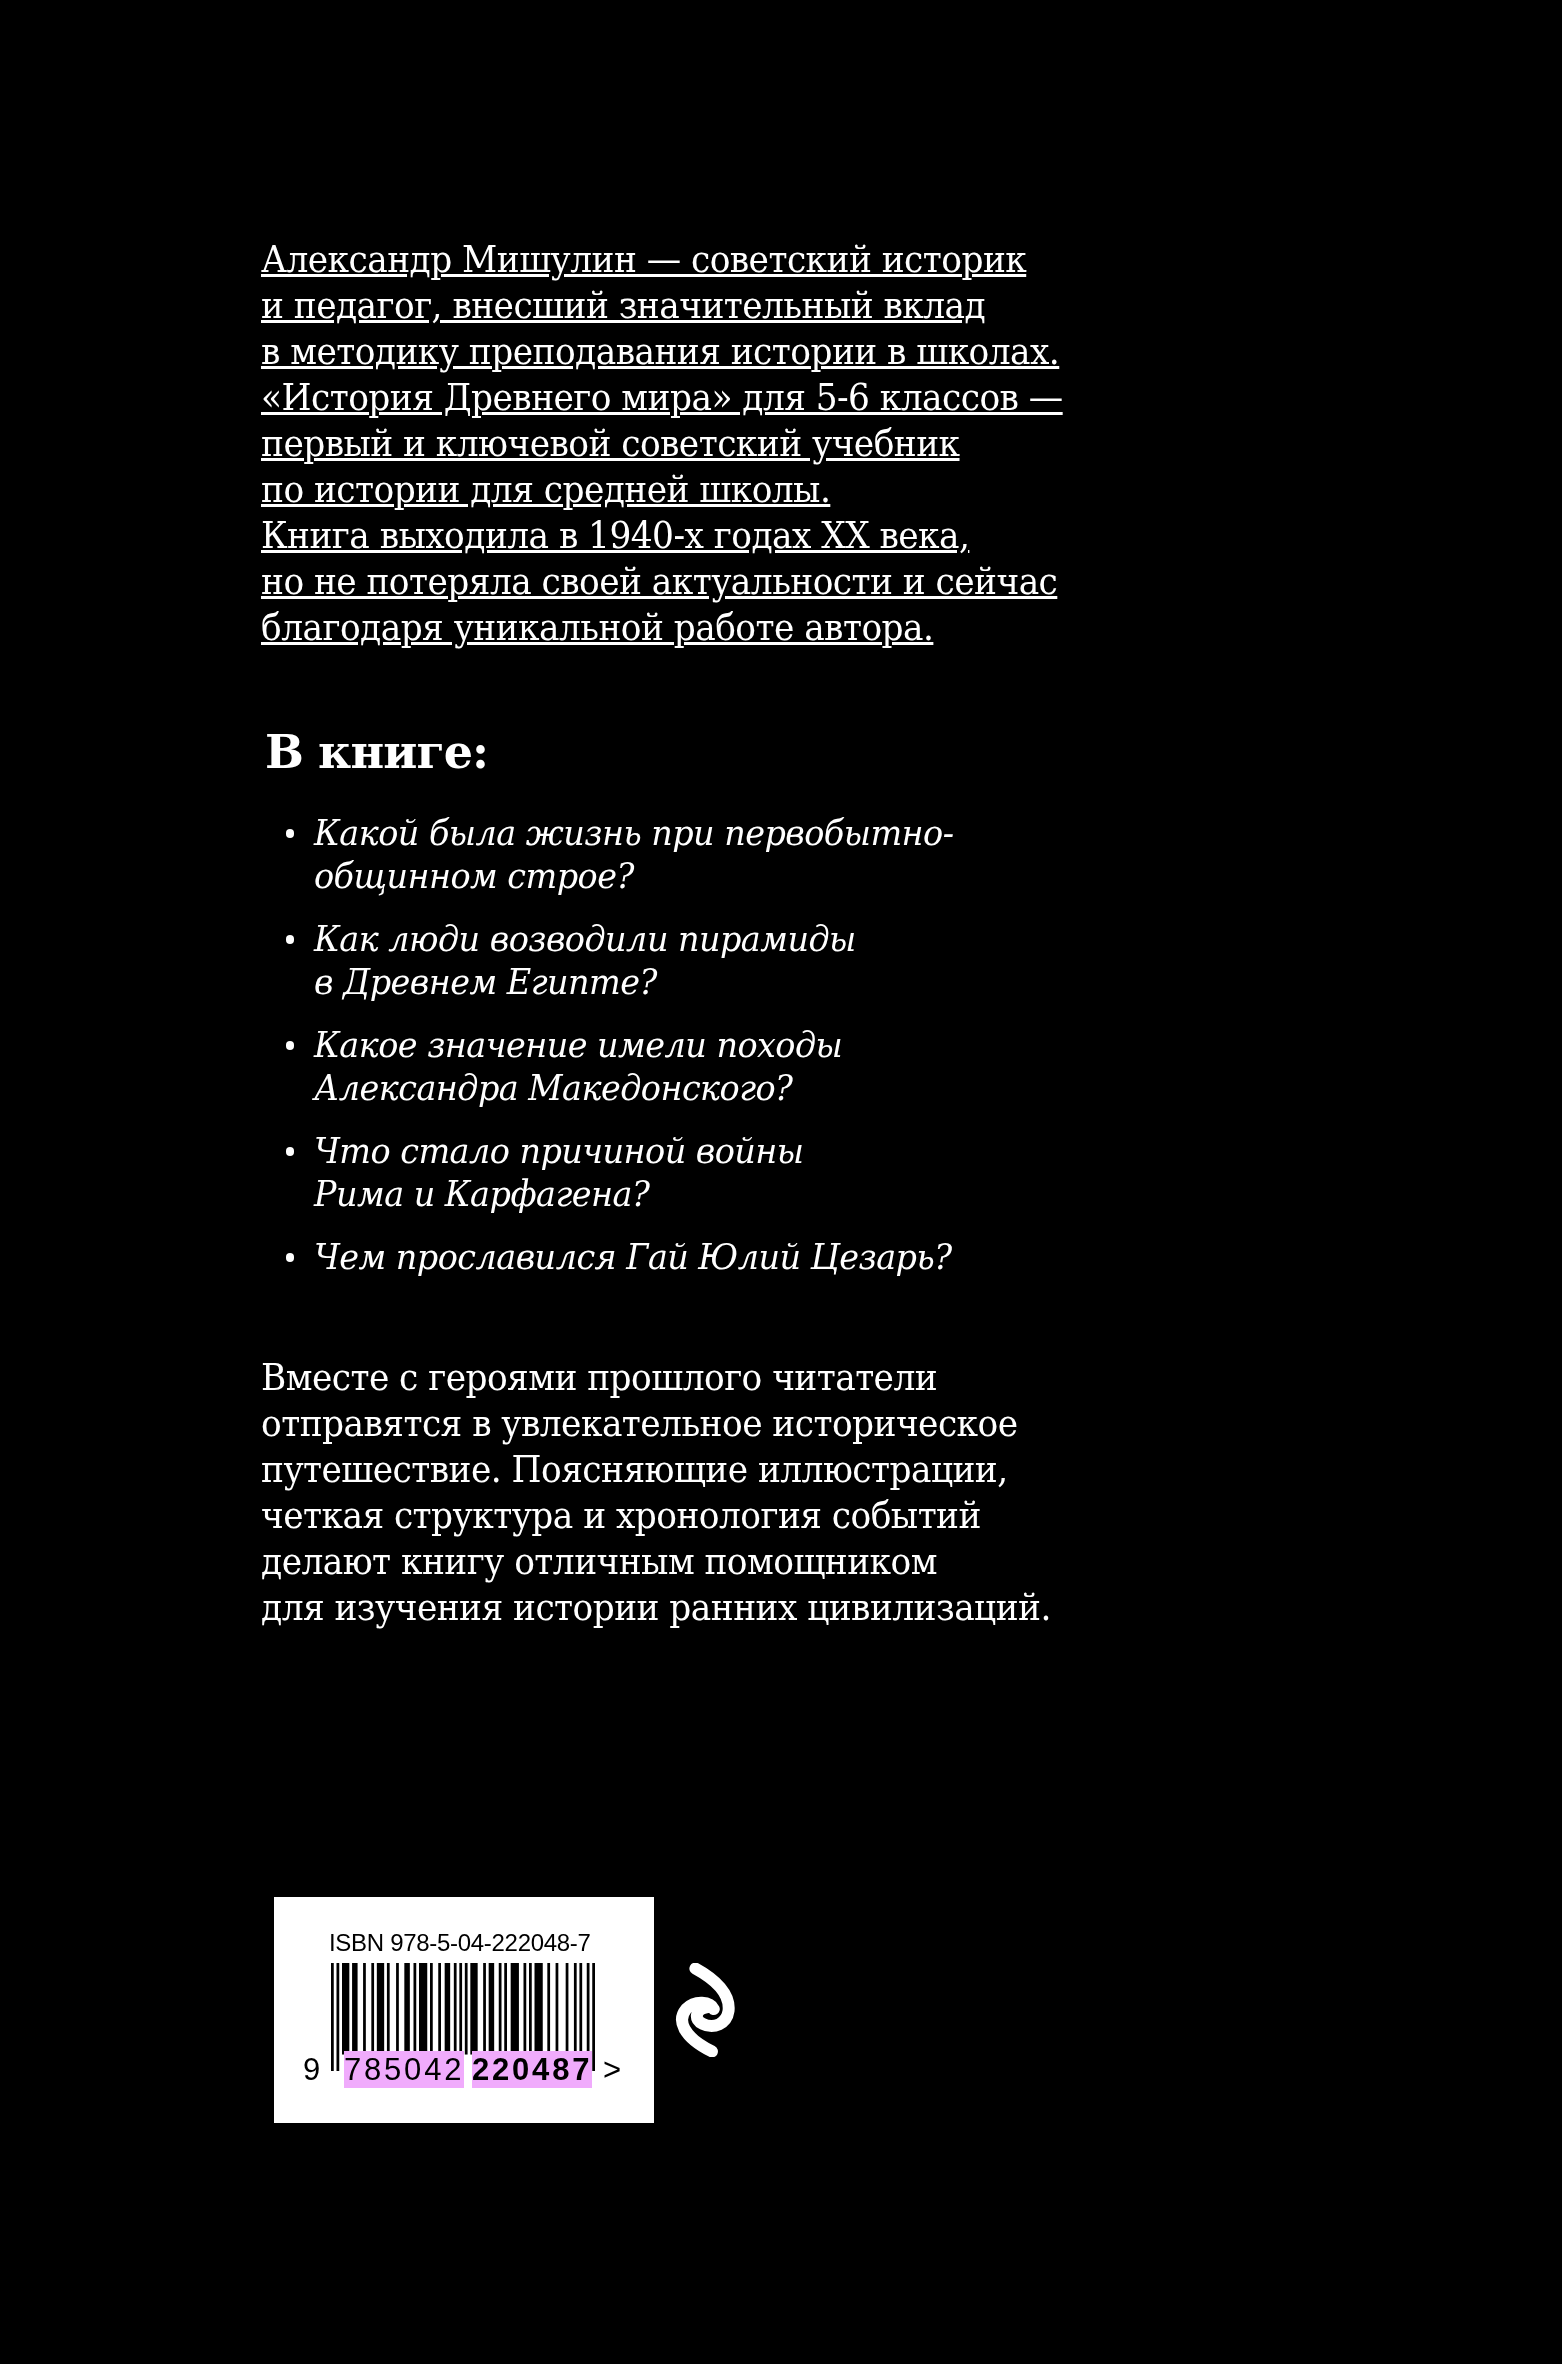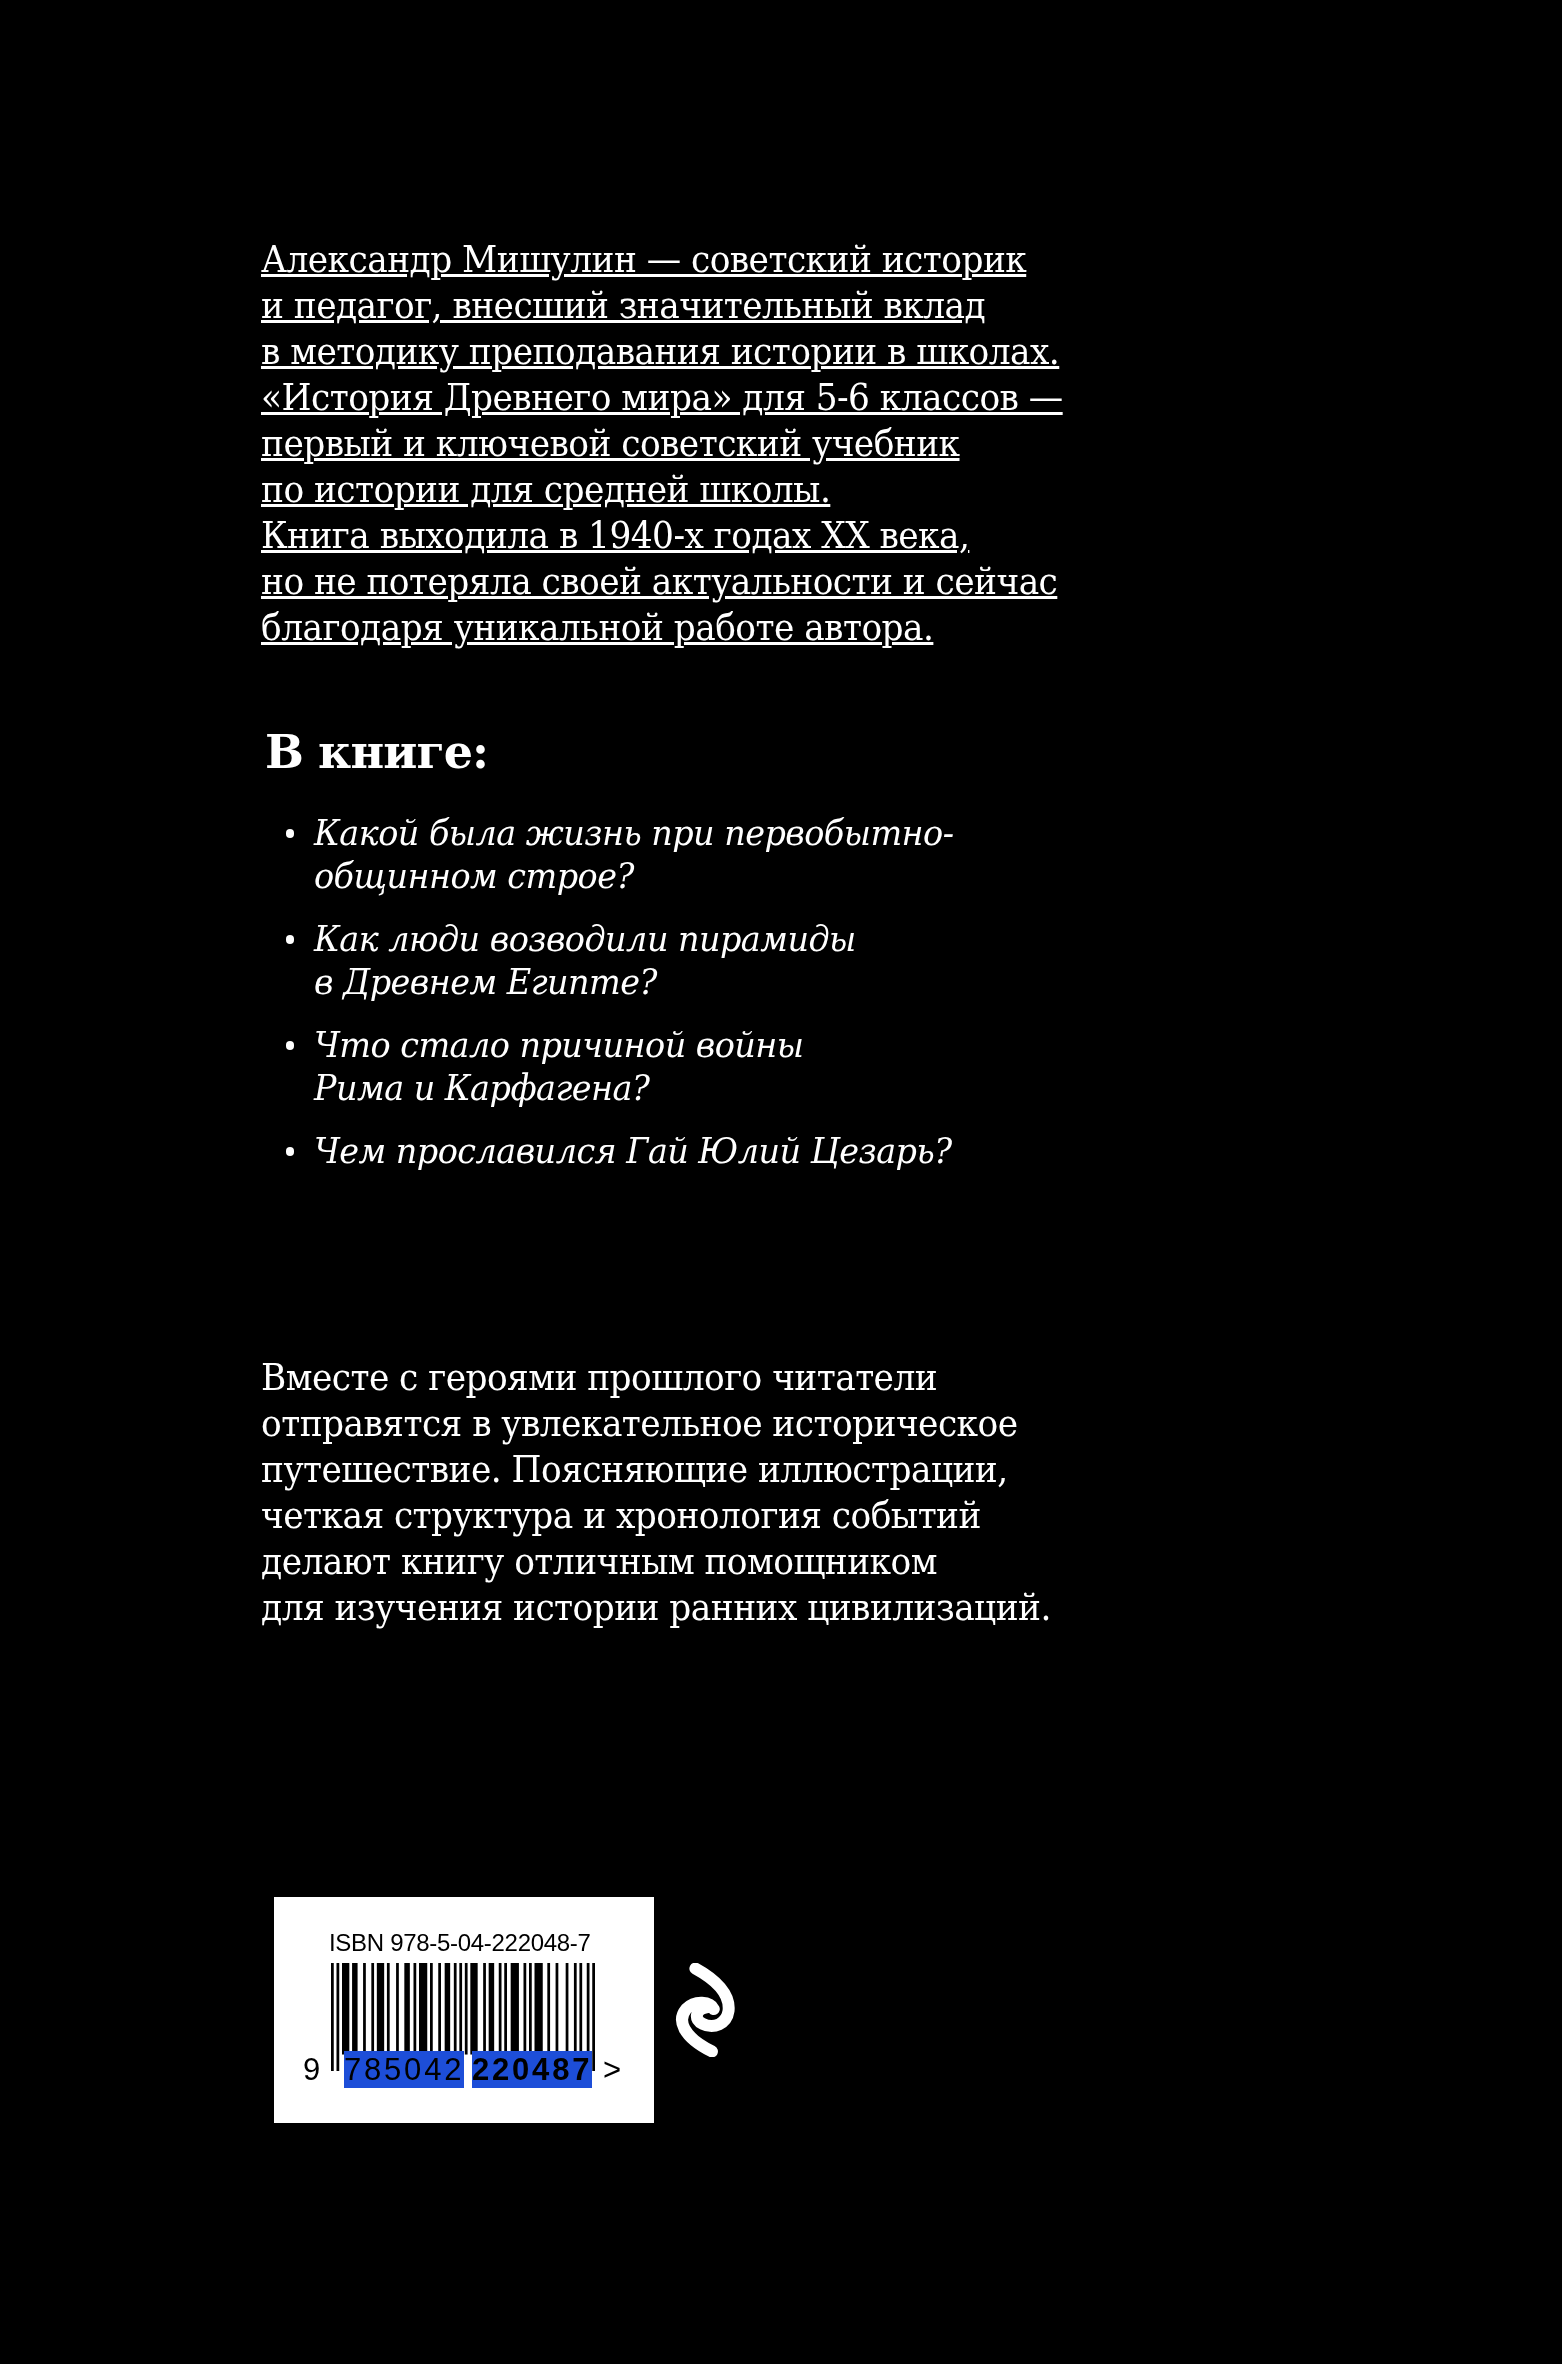--- a/index.html
+++ b/index.html
@@ -111,21 +111,21 @@
       line-height: 37px;
     }
     .digit-lead {
       position: absolute;
       left: 29px;
       top: 0;
     }
     .digit-group {
       position: absolute;
       top: 0;
-      background: #1d4ed8;
+      background: #f0abfc;
       letter-spacing: 2.8px;
       white-space: nowrap;
     }
     .digit-group.g1 { left: 70px; }
     .digit-group.g2 { left: 198px; font-weight: bold; }
     .digit-arrow {
       position: absolute;
       left: 329px;
       top: 0;
     }
@@ -158,20 +158,25 @@
 <ul id="features-list">
   <li class="feature-item">
     <span class="bullet"></span>
     <span class="feature-line">Какой была жизнь при первобытно-</span>
     <span class="feature-line">общинном строе?</span>
   </li>
   <li class="feature-item">
     <span class="bullet"></span>
     <span class="feature-line">Как люди возводили пирамиды</span>
     <span class="feature-line">в Древнем Египте?</span>
+  </li>
+  <li class="feature-item">
+    <span class="bullet"></span>
+    <span class="feature-line">Какое значение имели походы</span>
+    <span class="feature-line">Александра Македонского?</span>
   </li>
   <li class="feature-item">
     <span class="bullet"></span>
     <span class="feature-line">Что стало причиной войны</span>
     <span class="feature-line">Рима и Карфагена?</span>
   </li>
   <li class="feature-item">
     <span class="bullet"></span>
     <span class="feature-line">Чем прославился Гай Юлий Цезарь?</span>
   </li>

